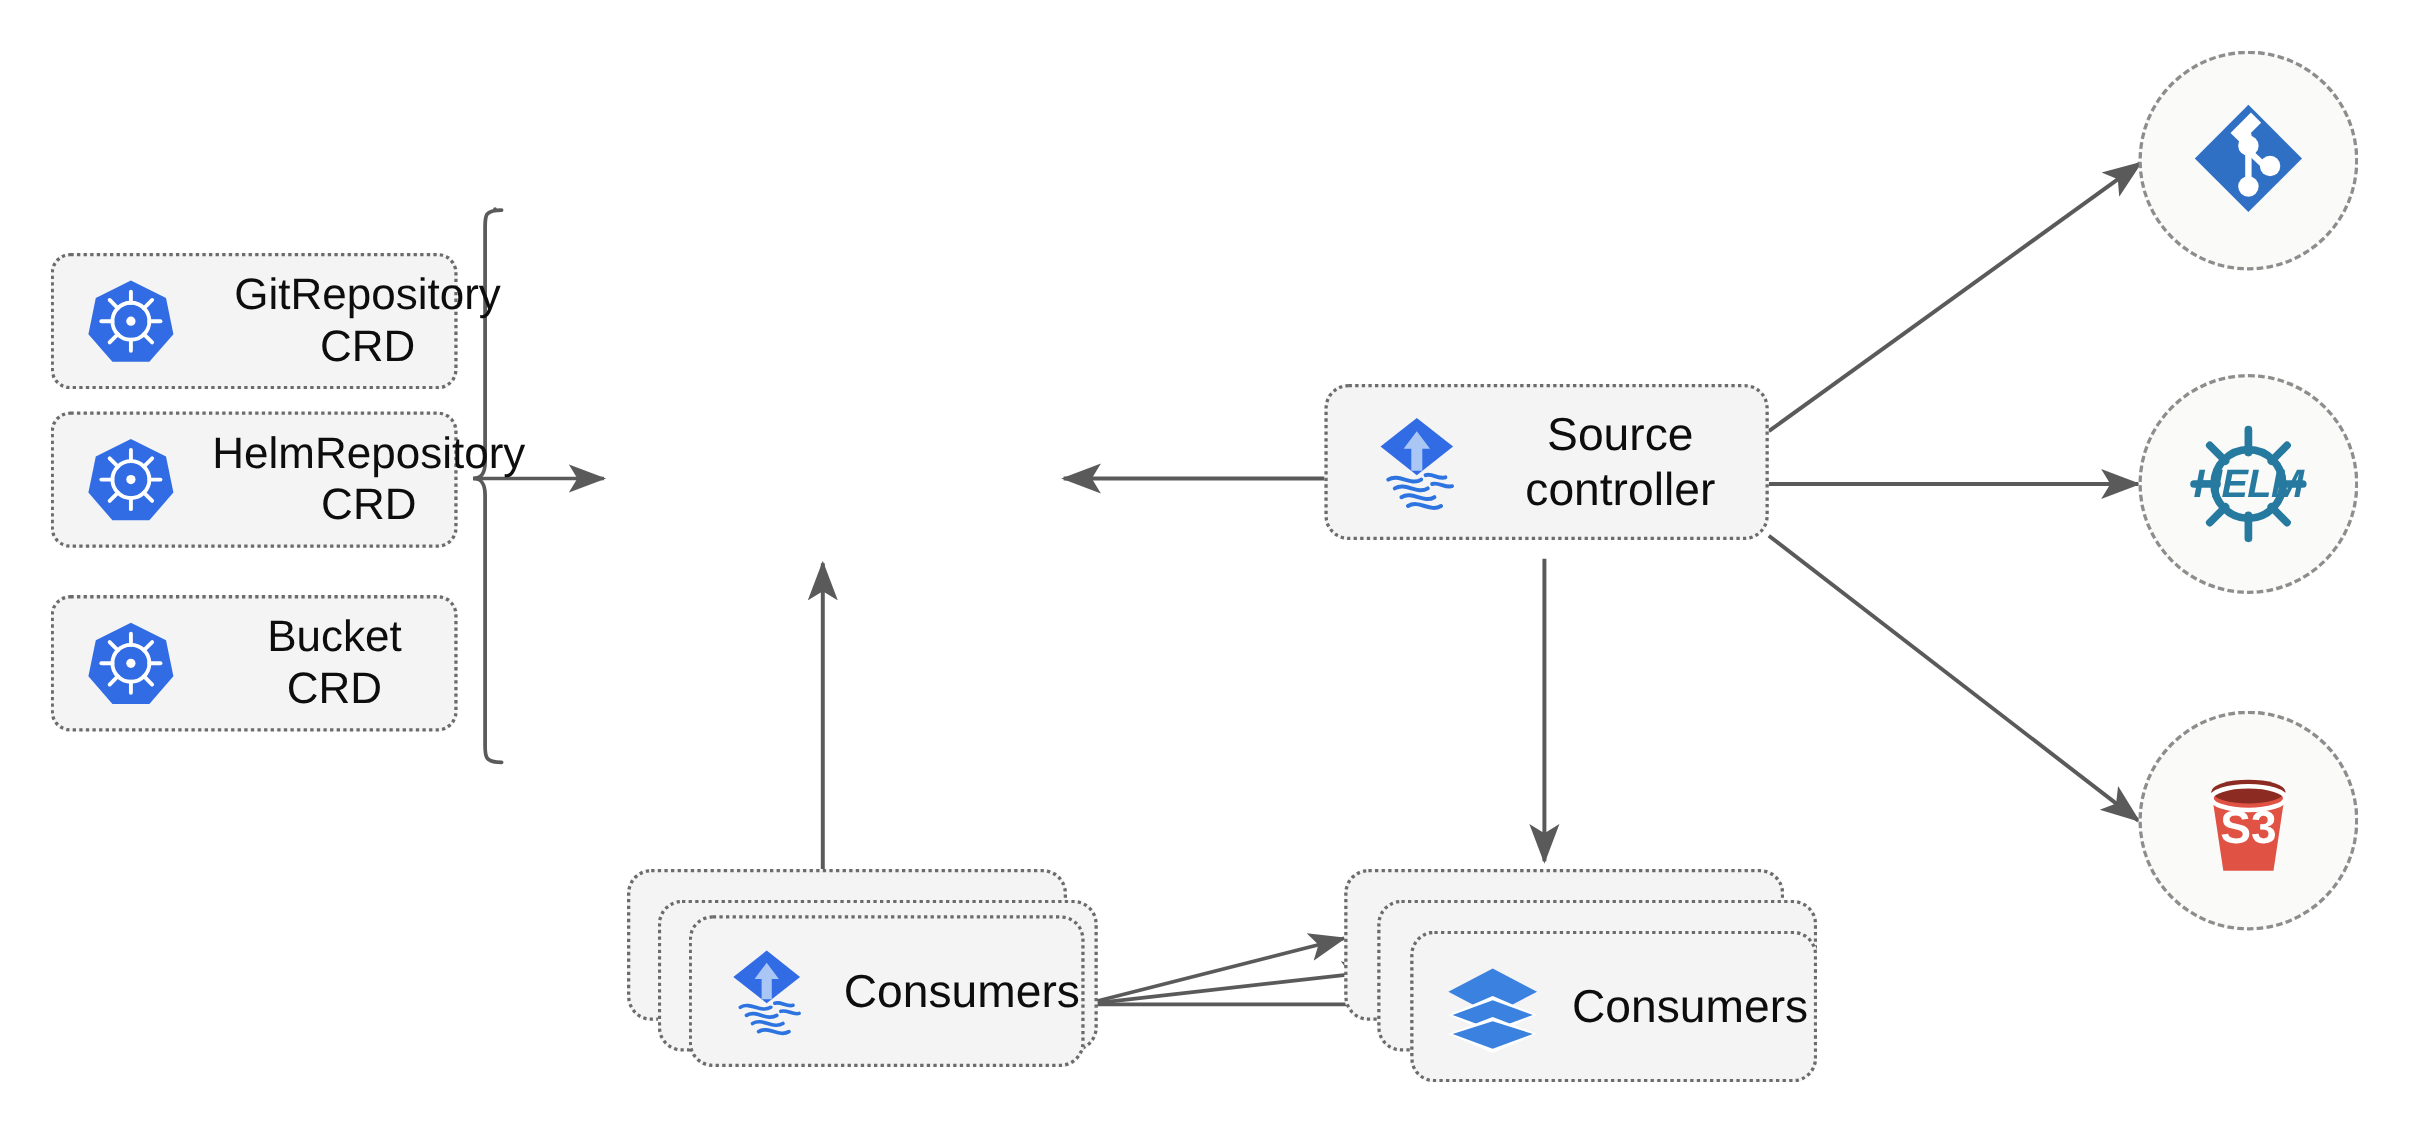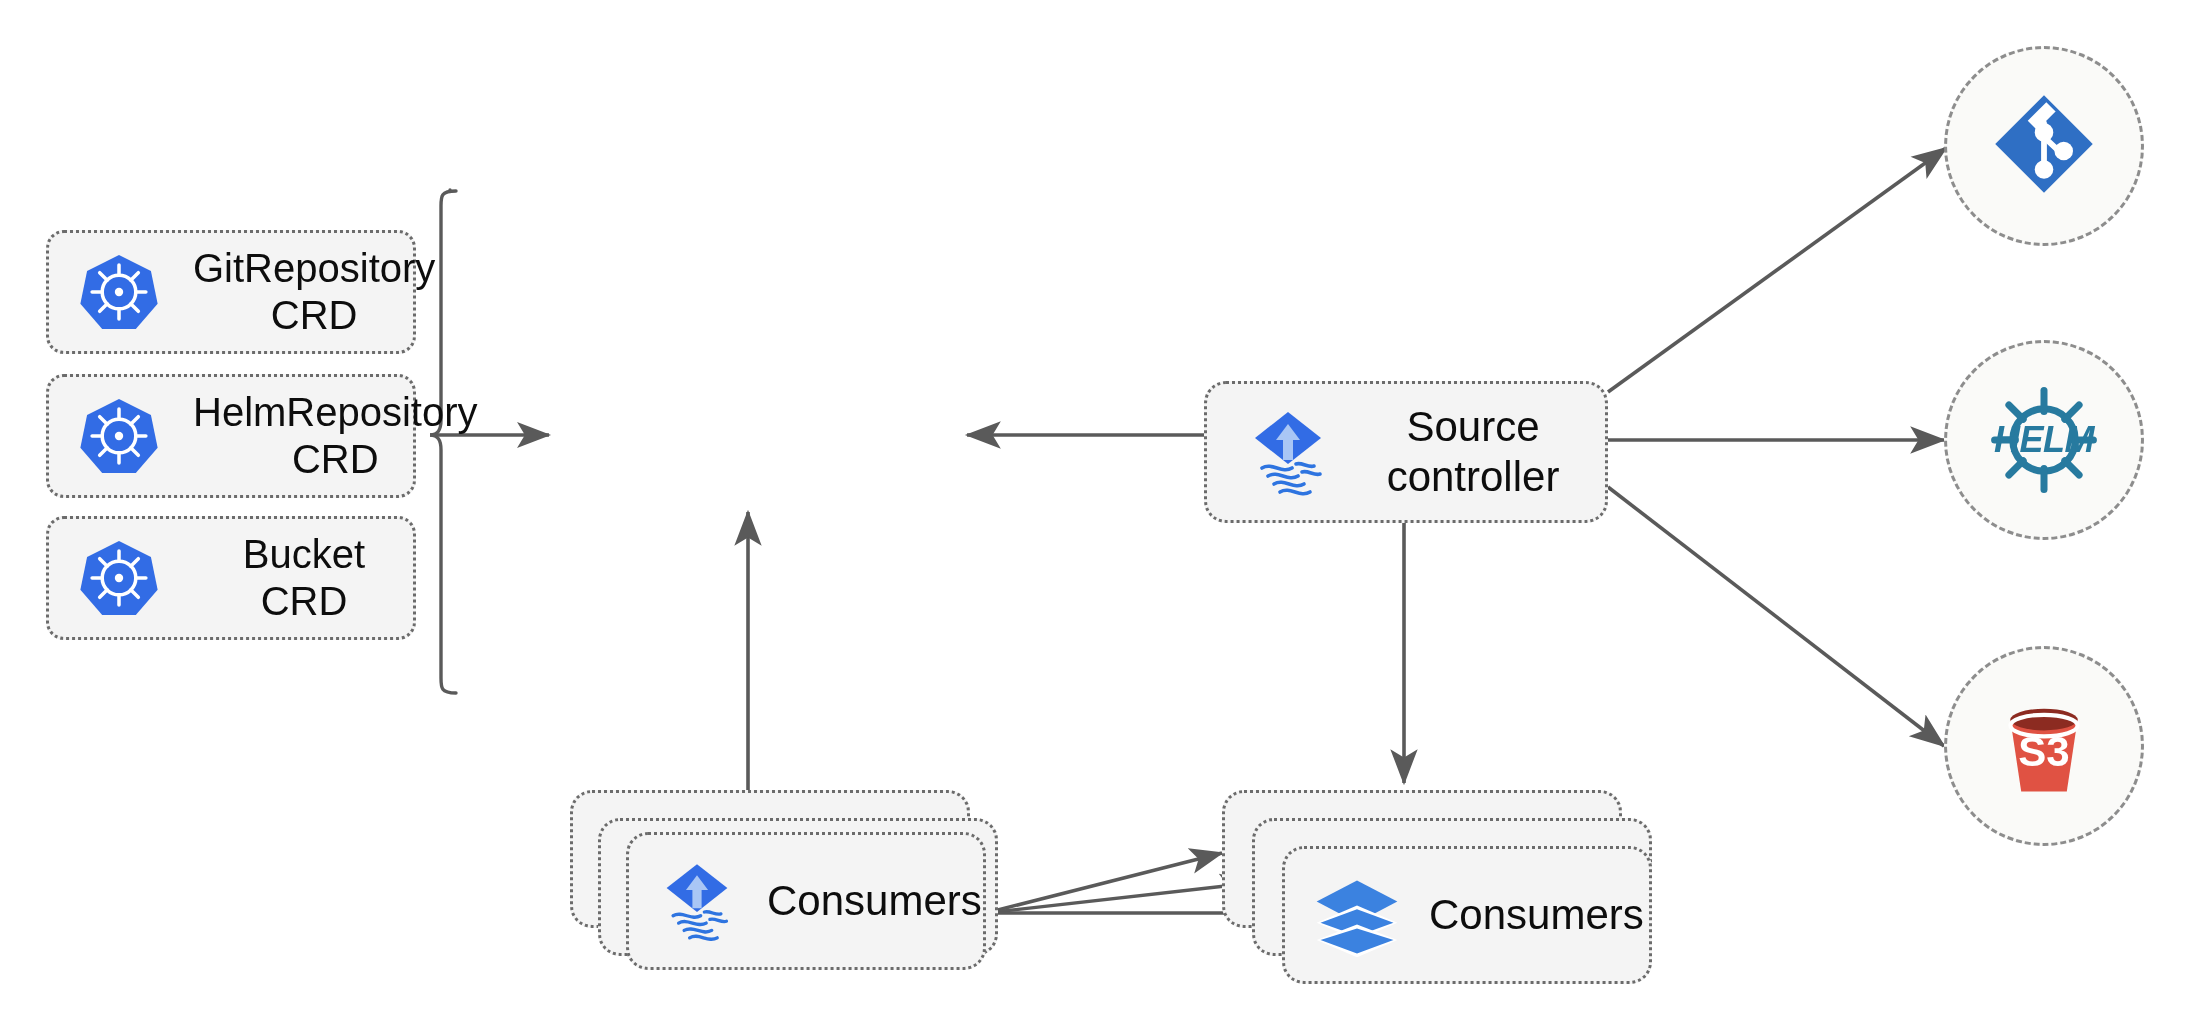--- a/index.html
+++ b/index.html
@@ -111,21 +111,21 @@
 
     <path d="M 1608,440 L 1944,440" fill="none" stroke="#5A5A5A" stroke-width="3.6" marker-end="url(#arrow)"></path>
 
     <path d="M 1608,487 L 1944,746" fill="none" stroke="#5A5A5A" stroke-width="3.6" marker-end="url(#arrow)"></path>
 
     <path d="M 986,913 L 1222,853" fill="none" stroke="#5A5A5A" stroke-width="3.4" marker-end="url(#arrow)"></path>
     <path d="M 986,913 L 1252,883" fill="none" stroke="#5A5A5A" stroke-width="3.4" marker-end="url(#arrow)"></path>
     <path d="M 986,913 L 1282,913" fill="none" stroke="#5A5A5A" stroke-width="3.4" marker-end="url(#arrow)"></path>
   </svg>
 
-  <div class="node crd" style="top:230px;">
+  <div class="node crd" style="top:230px;gap:20px;">
     <span class="icon-slot">
       <svg width="84" height="84" viewBox="0 0 100 100">
         <path d="M50 6 L88 25 L96 64 L70 94 L30 94 L4 64 L12 25 Z" fill="#326CE5"></path>
         <g stroke="#ffffff" stroke-width="4.2" fill="none" stroke-linecap="round">
           <circle cx="50" cy="50" r="20"></circle>
           <line x1="50" y1="18" x2="50" y2="30"></line>
           <line x1="50" y1="70" x2="50" y2="82"></line>
           <line x1="18" y1="50" x2="30" y2="50"></line>
           <line x1="70" y1="50" x2="82" y2="50"></line>
           <line x1="27" y1="27" x2="36" y2="36"></line>
@@ -155,21 +155,21 @@
           <line x1="73" y1="27" x2="64" y2="36"></line>
           <line x1="36" y1="64" x2="27" y2="73"></line>
         </g>
         <circle cx="50" cy="50" r="5" fill="#ffffff"></circle>
       </svg>
     </span>
     <span class="label">HelmRepository
 CRD</span>
   </div>
 
-  <div class="node crd" style="top:516px;gap:28px;">
+  <div class="node crd" style="top:541px;gap:28px;">
     <span class="icon-slot">
       <svg width="84" height="84" viewBox="0 0 100 100">
         <path d="M50 6 L88 25 L96 64 L70 94 L30 94 L4 64 L12 25 Z" fill="#326CE5"></path>
         <g stroke="#ffffff" stroke-width="4.2" fill="none" stroke-linecap="round">
           <circle cx="50" cy="50" r="20"></circle>
           <line x1="50" y1="18" x2="50" y2="30"></line>
           <line x1="50" y1="70" x2="50" y2="82"></line>
           <line x1="18" y1="50" x2="30" y2="50"></line>
           <line x1="70" y1="50" x2="82" y2="50"></line>
           <line x1="27" y1="27" x2="36" y2="36"></line>
@@ -178,21 +178,21 @@
           <line x1="36" y1="64" x2="27" y2="73"></line>
         </g>
         <circle cx="50" cy="50" r="5" fill="#ffffff"></circle>
       </svg>
     </span>
     <span class="label">Bucket
 CRD</span>
   </div>
 
 
-  <div class="node" style="left:1204px; top:381px; width:404px; height:142px;align-items:center;">
+  <div class="node" style="left:1204px; top:349px; width:404px; height:142px;align-items:center;">
     <span class="icon-slot" style="width:130px; margin-left:16px;">
       <svg width="100" height="100" viewBox="0 0 100 100">
         <path d="M50 10 L83 36 L50 62 L17 36 Z" fill="#326CE5"></path>
         <path d="M50 22 L62 38 L55 38 L55 58 L45 58 L45 38 L38 38 Z" fill="#A9C6F5"></path>
         <g stroke="#2E74E0" stroke-width="3.6" fill="none" stroke-linecap="round">
           <path d="M24 66 C 34 60, 44 72, 54 66"></path>
           <path d="M30 74 C 40 68, 50 80, 60 74"></path>
           <path d="M36 82 C 46 76, 56 88, 66 82"></path>
           <path d="M42 90 C 52 84, 62 96, 72 90"></path>
           <path d="M58 62 C 64 60, 70 66, 76 64"></path>

